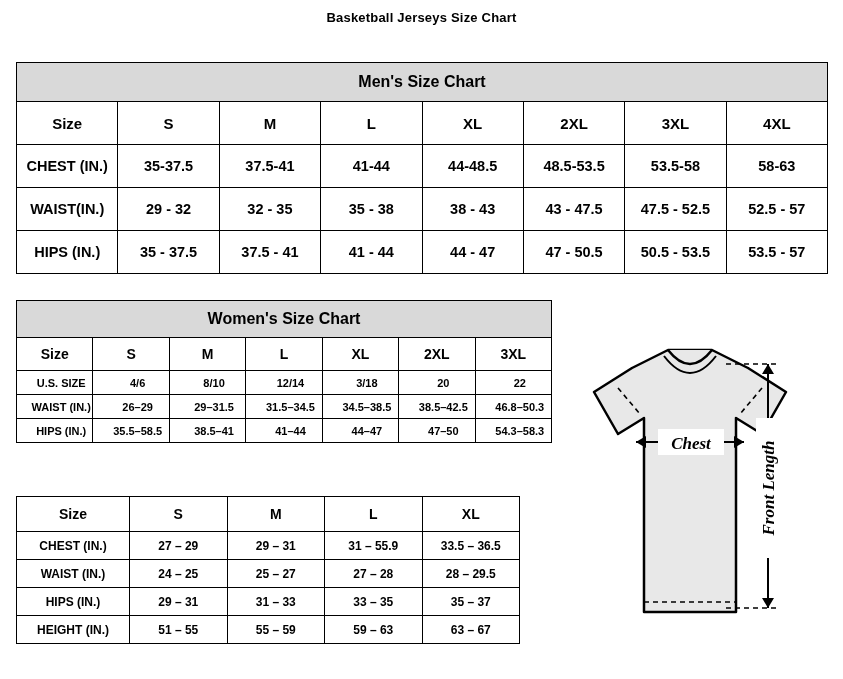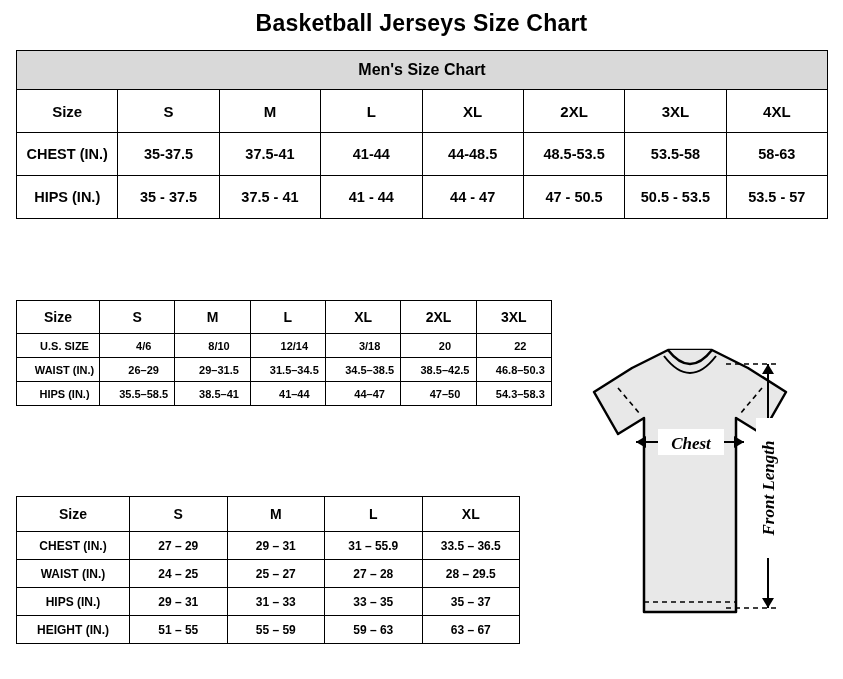--- a/index.html
+++ b/index.html
@@ -10,21 +10,21 @@
     width: 843px;
     height: 679px;
     background: #ffffff;
     font-family: "Liberation Sans", sans-serif;
     color: #000000;
     position: relative;
     overflow: hidden;
   }
   #page-title {
     text-align: center;
-    font-size: 23px;
+    font-size: 13px;
     font-weight: bold;
     margin: 10px 0 0 0;
     letter-spacing: 0.2px;
   }
   .chart-wrap {
     position: absolute;
     box-sizing: border-box;
   }
   table.size-table {
     border-collapse: collapse;
@@ -47,21 +47,21 @@
   }
   .hdr-cell {
     background: #ffffff;
   }
   .rowlabel {
     white-space: nowrap;
     margin-left: 28px;
   }
 
   
-  #mens-chart { left: 16px; top: 50px; width: 812px; }
+  #mens-chart { left: 16px; top: 62px; width: 812px; }
   #mens-chart .caption-cell { height: 38px; font-size: 16px; }
   #mens-chart td { height: 42px; font-size: 14.5px; }
   #mens-chart .hdr-cell { font-size: 15px; }
 
   
   #womens-chart { left: 16px; top: 300px; width: 536px; }
   #womens-chart .caption-cell { height: 36px; font-size: 16px; }
   #womens-chart .hdr-row td { height: 32px; font-size: 14px; }
   #womens-chart .body-row td { height: 23px; font-size: 11px; padding-left: 13px; }
   #womens-chart .body-row td.rowlabel { font-size: 11px; }
@@ -114,36 +114,49 @@
       <td class="rowlabel">CHEST (IN.)</td>
       <td>35-37.5</td>
       <td>37.5-41</td>
       <td>41-44</td>
       <td>44-48.5</td>
       <td>48.5-53.5</td>
       <td>53.5-58</td>
       <td>58-63</td>
     </tr>
     <tr class="body-row">
+      <td class="rowlabel">WAIST(IN.)</td>
+      <td>29 - 32</td>
+      <td>32 - 35</td>
+      <td>35 - 38</td>
+      <td>38 - 43</td>
+      <td>43 - 47.5</td>
+      <td>47.5 - 52.5</td>
+      <td>52.5 - 57</td>
+    </tr>
+    <tr class="body-row">
       <td class="rowlabel">HIPS (IN.)</td>
       <td>35 - 37.5</td>
       <td>37.5 - 41</td>
       <td>41 - 44</td>
       <td>44 - 47</td>
       <td>47 - 50.5</td>
       <td>50.5 - 53.5</td>
       <td>53.5 - 57</td>
     </tr>
   </tbody>
     </table>
 </div>
 
 <div class="chart-wrap" id="womens-chart">
   <table class="size-table">
     <tbody>
+        <tr>
+      <td class="caption-cell" colspan="7">Women's Size Chart</td>
+    </tr>
     <tr class="hdr-row">
       <td class="hdr-cell rowlabel" style="width:82px;">Size</td>
       <td class="hdr-cell">S</td>
       <td class="hdr-cell">M</td>
       <td class="hdr-cell">L</td>
       <td class="hdr-cell">XL</td>
       <td class="hdr-cell">2XL</td>
       <td class="hdr-cell">3XL</td>
     </tr>
     <tr class="body-row">

